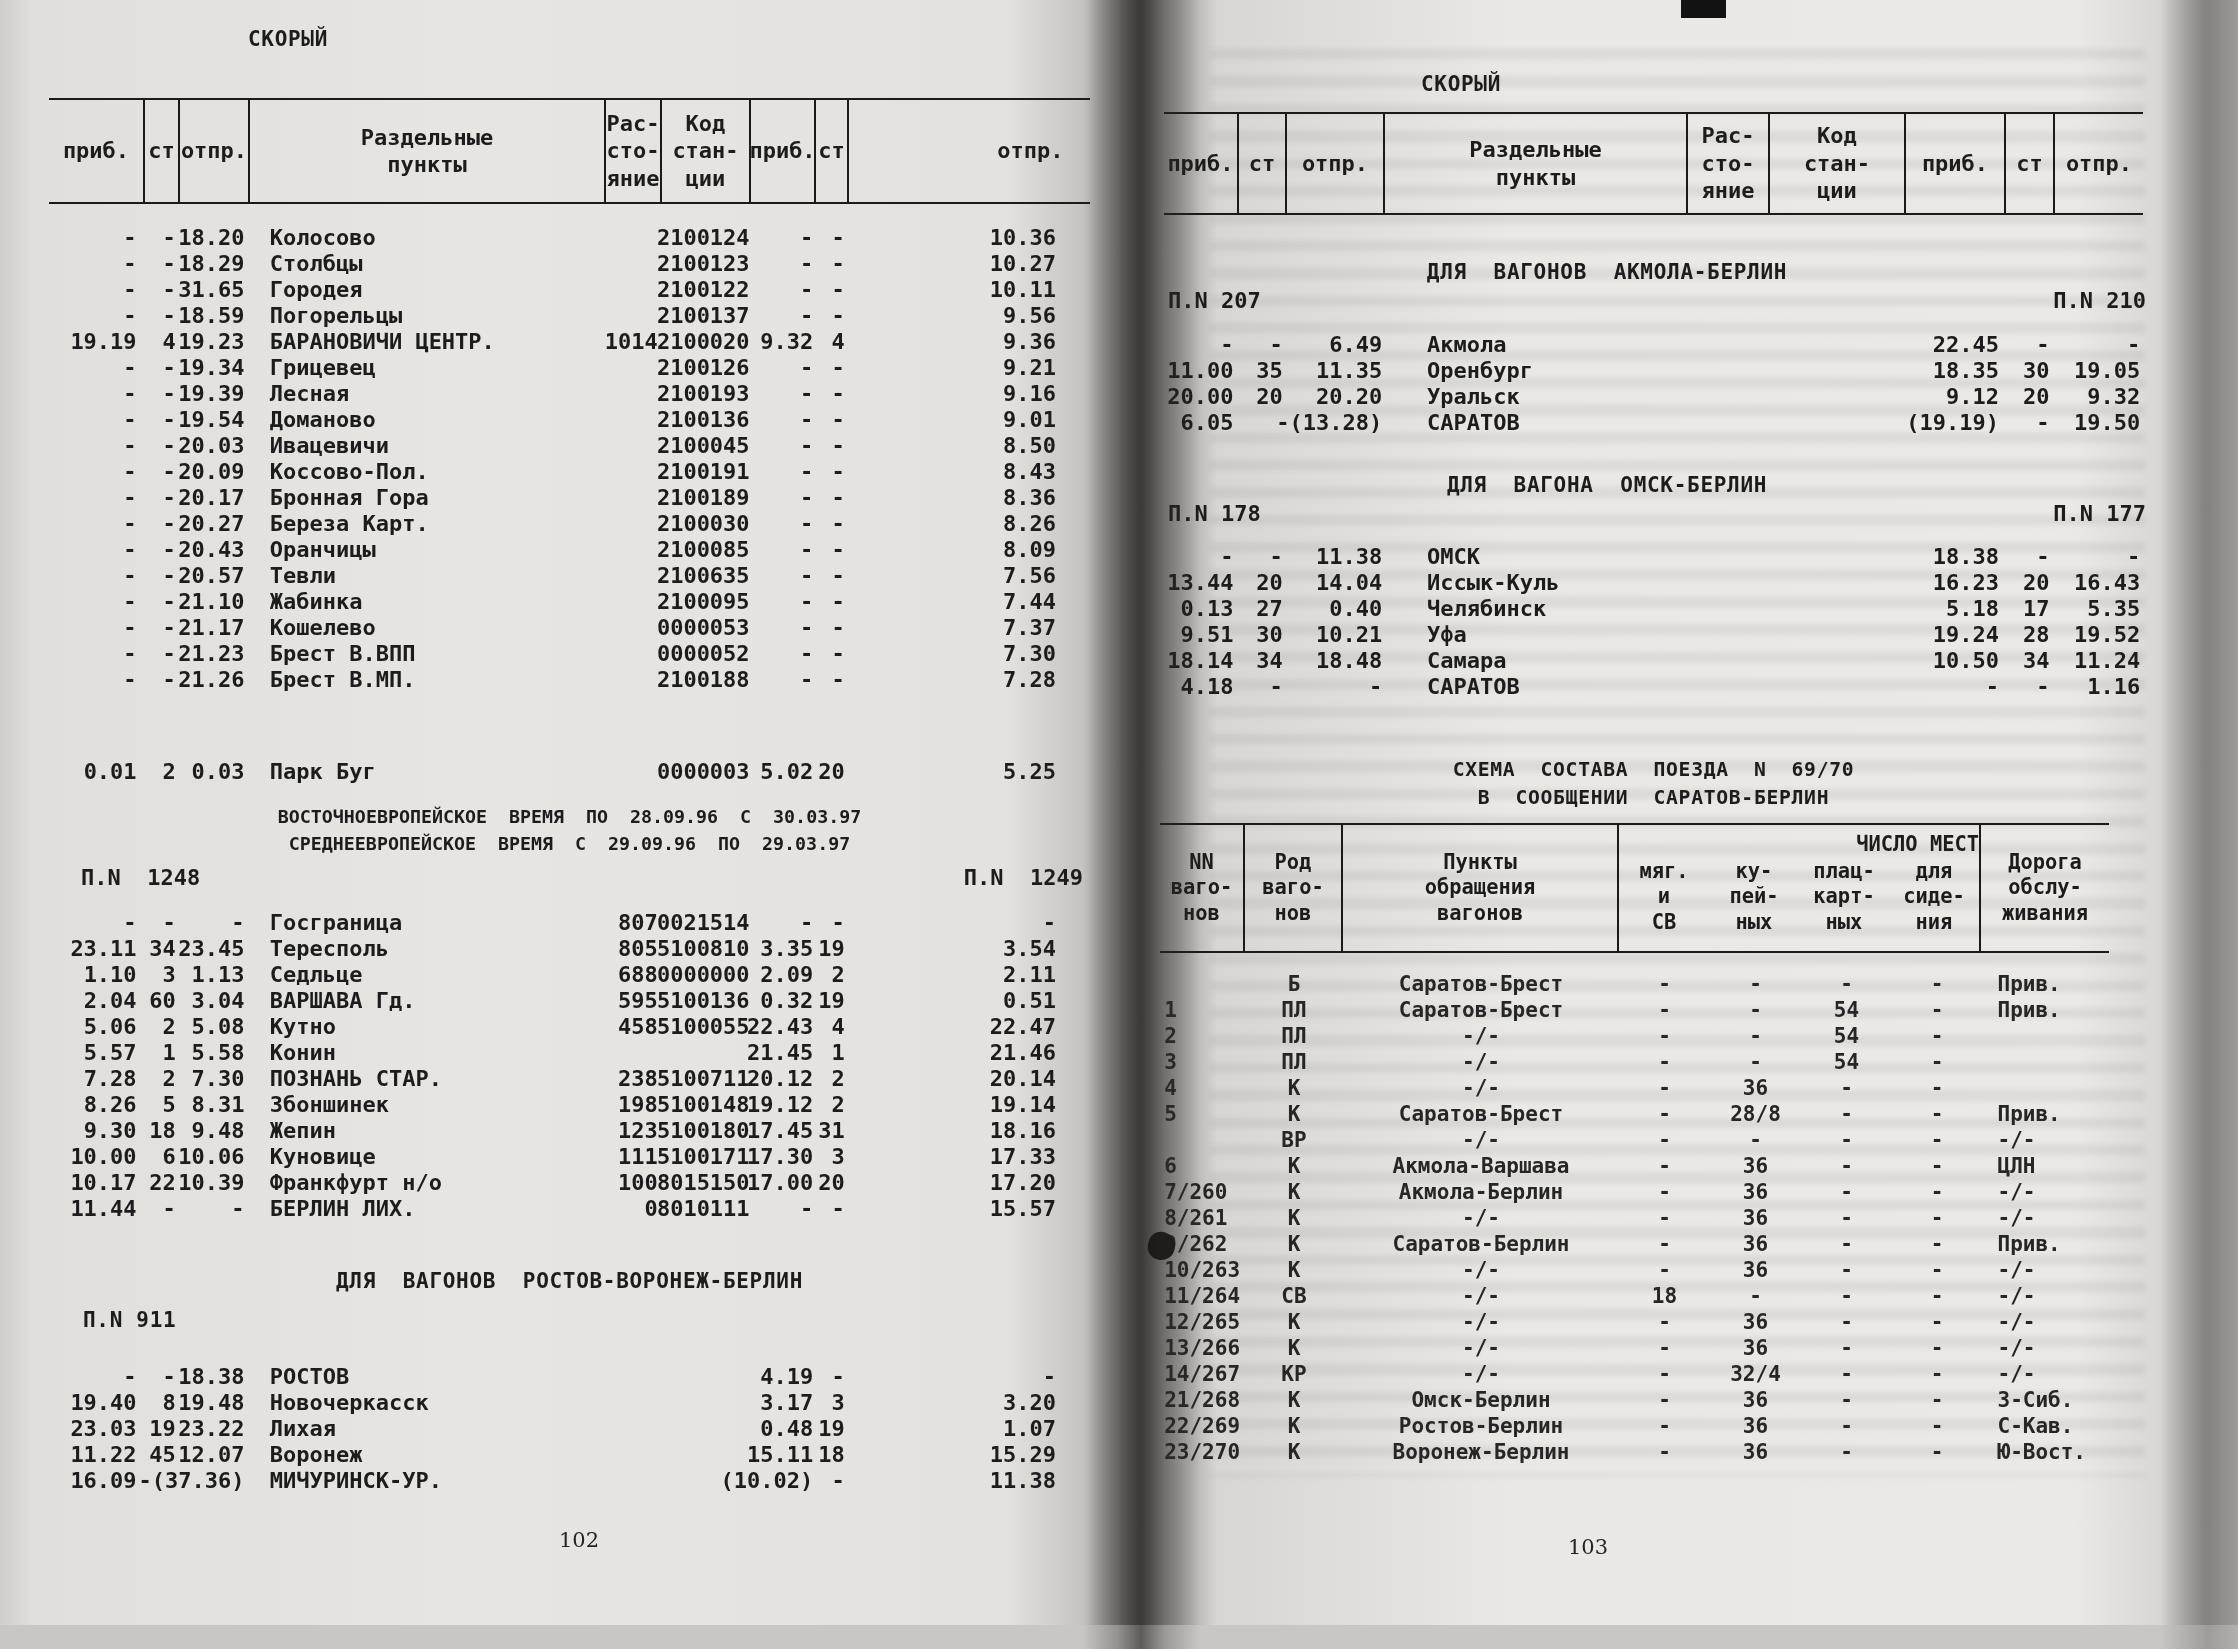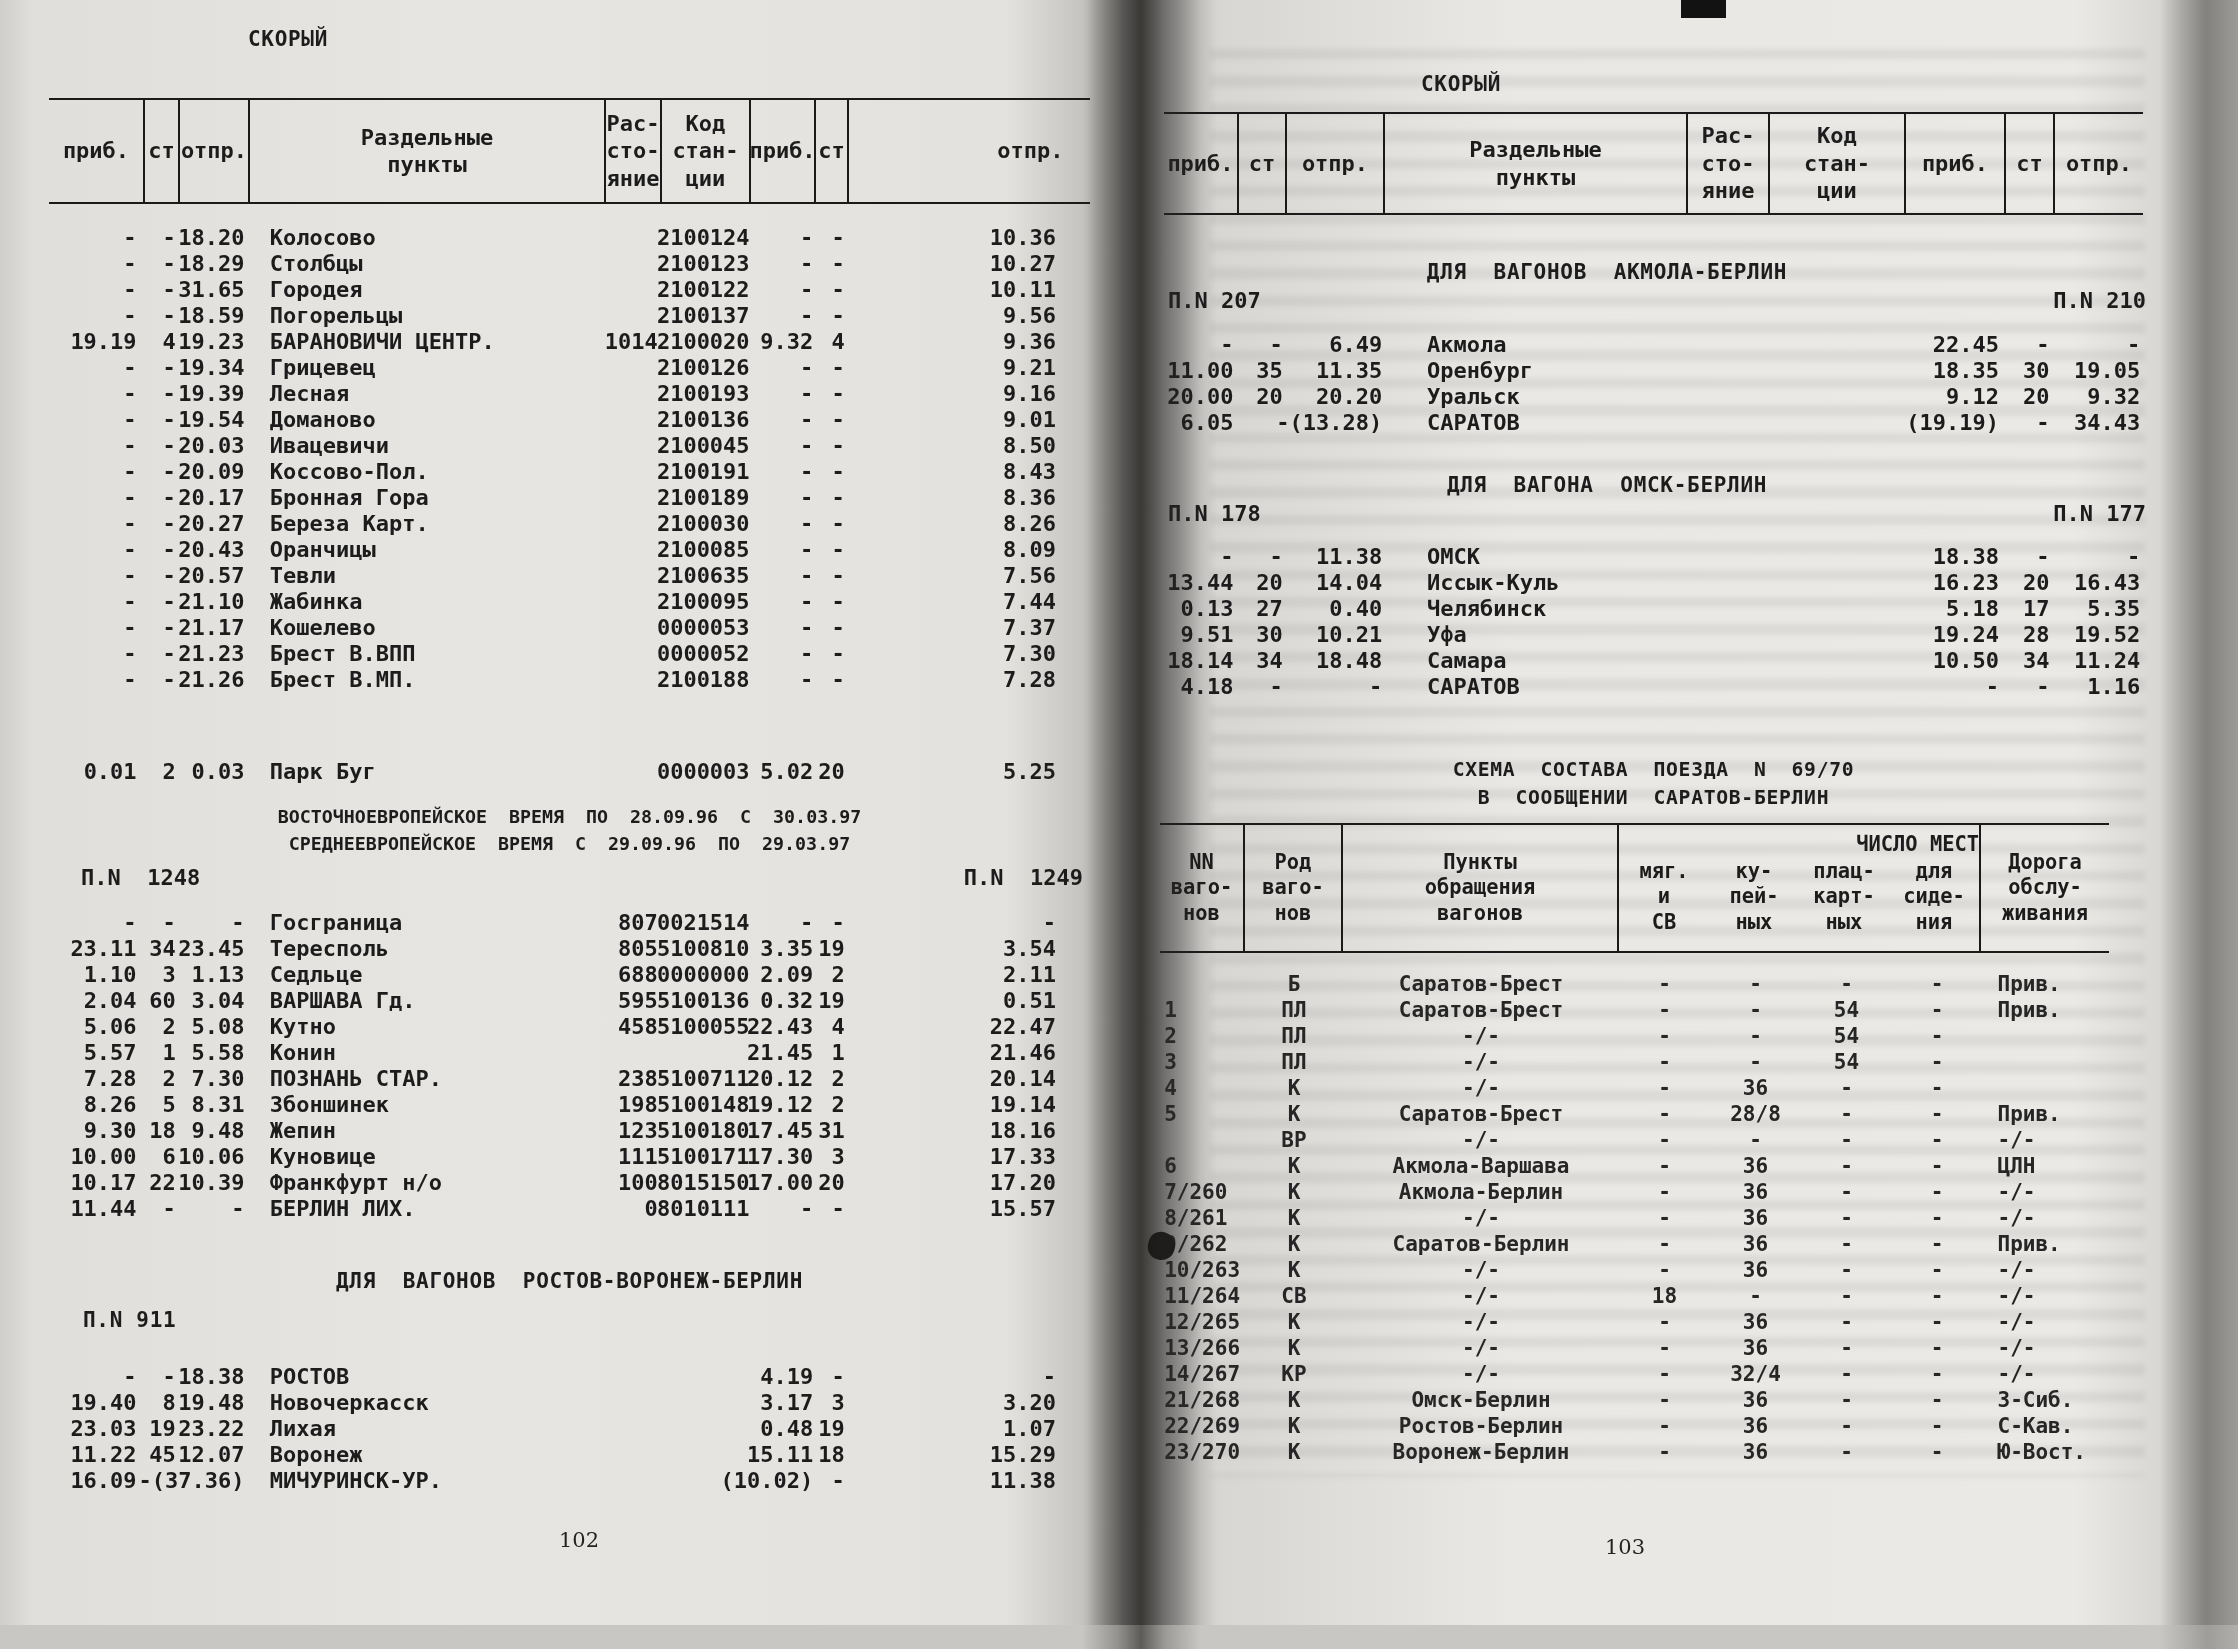--- a/index.html
+++ b/index.html
@@ -638,21 +638,21 @@
         <div class="c n">9.32</div>
       </div>
 
       <div class="r7">
         <div class="c n">6.05</div>
         <div class="c n"></div>
         <div class="c n">-(13.28)</div>
         <div class="c name">САРАТОВ</div>
         <div class="c n">(19.19)</div>
         <div class="c n">-</div>
-        <div class="c n">34.43</div>
+        <div class="c n">19.50</div>
       </div>
     </div>
 
   <div class="abs ttl center" style="left:1164px;top:473px;width:886px;">ДЛЯ  ВАГОНА  ОМСК-БЕРЛИН</div>
   <div class="pn-row" style="left:1168px;top:501px;width:978px;">
     <span>П.N 178</span>
     <span>П.N 177</span>
   </div>
 
   <div class="rows" style="left:1164px;top:543px;">
@@ -958,20 +958,20 @@
         <div class="c">К</div>
         <div class="c">Воронеж-Берлин</div>
         <div class="c">-</div>
         <div class="c">36</div>
         <div class="c">-</div>
         <div class="c">-</div>
         <div class="c">Ю-Вост.</div>
       </div>
     </div>
 
-  <div class="pagenum" style="left:1605px;top:1535px;text-align:center;">103</div>
+  <div class="pagenum" style="left:1568px;top:1535px;text-align:center;">103</div>
 
   <div class="ink-blob"></div>
   <div class="corner-mark"></div>
   <div class="gutter"></div>
   <div class="edge-right"></div>
 </div>
 
 
 </body></html>

